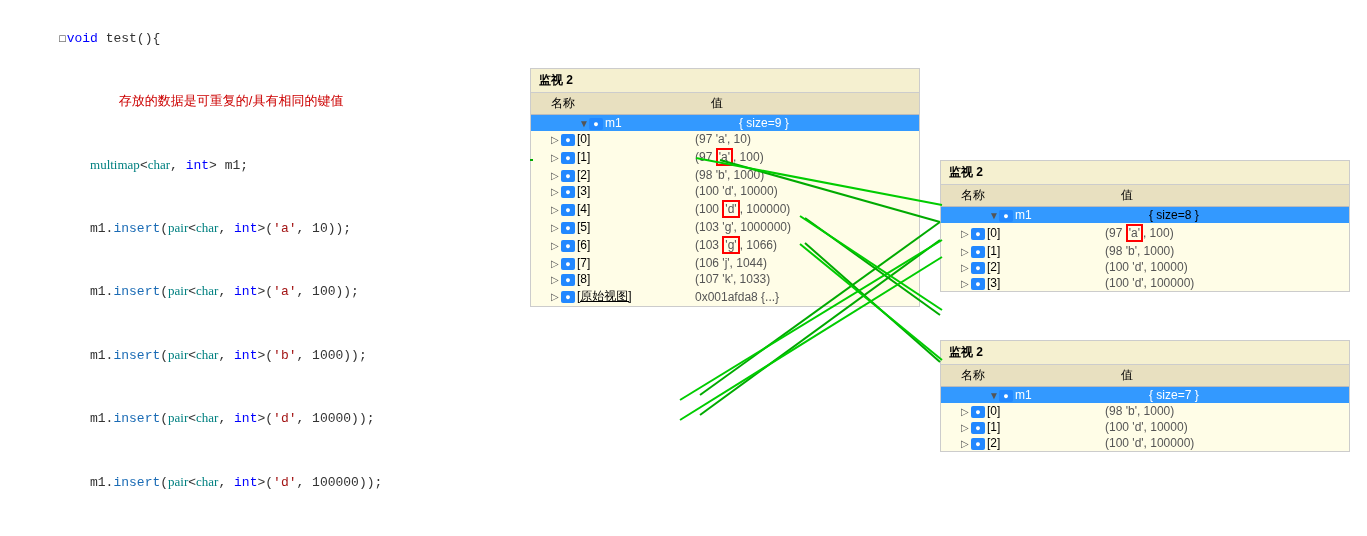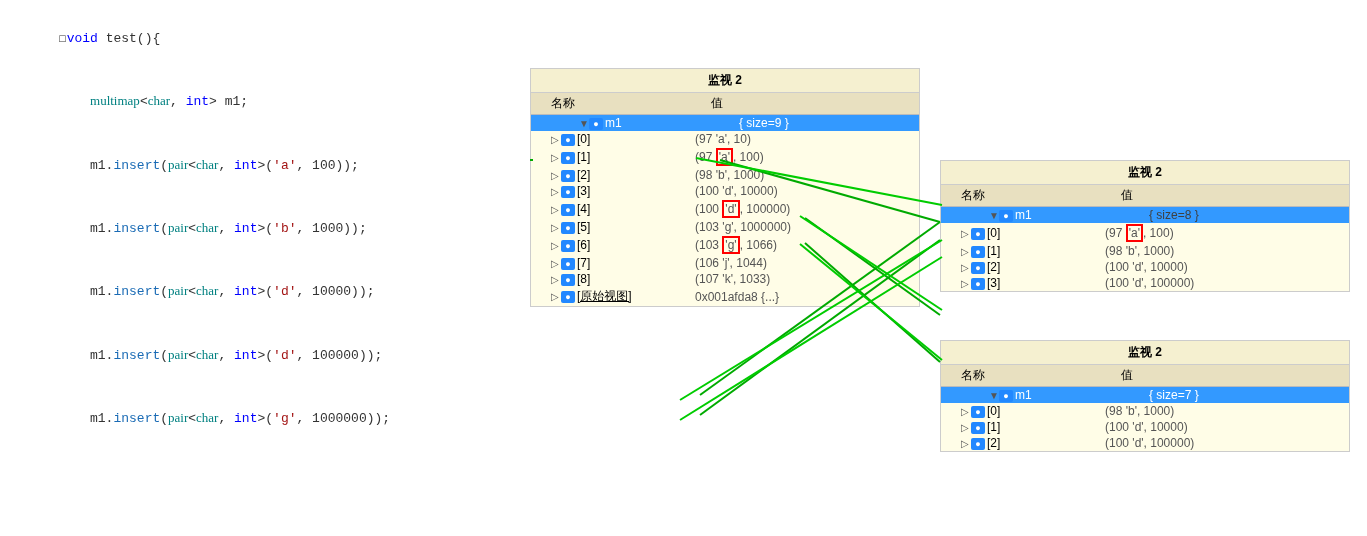--- a/index.html
+++ b/index.html
@@ -44,21 +44,20 @@
       border: 1px solid #ccc;
       font-family: Arial, sans-serif;
       font-size: 12px;
     }
     .watch-title {
       background: #f5f0d0;
       padding: 3px 8px;
       font-weight: bold;
       border-bottom: 1px solid #ccc;
       font-size: 12px;
-      text-align: center;
     }
     .watch-table {
       width: 100%;
       border-collapse: collapse;
     }
     .watch-table th {
       background: #e8e0c0;
       padding: 2px 20px;
       text-align: left;
       border-bottom: 1px solid #bbb;
@@ -116,22 +115,28 @@
   </style>
 </head>
 <body>
 
 <div class="main-container">
 
   <div class="code-panel">
     <div class="code-line">
       <span style="color:#333;">☐</span><span class="kw-blue">void</span><span class="plain"> test(){</span>
     </div>
+    <div class="code-line" style="padding-left:60px;">
+      <span class="comment-red">存放的数据是可重复的/具有相同的键值</span>
+    </div>
     <div class="code-line">
       <span class="plain">    </span><span class="type-teal">multimap</span><span class="plain">&lt;</span><span class="type-teal">char</span><span class="plain">, </span><span class="kw-blue">int</span><span class="plain">&gt; m1;</span>
+    </div>
+    <div class="code-line">
+      <span class="plain">    m1.</span><span class="fn-blue">insert</span><span class="plain">(</span><span class="type-teal">pair</span><span class="plain">&lt;</span><span class="type-teal">char</span><span class="plain">, </span><span class="kw-blue">int</span><span class="plain">&gt;(</span><span class="str-brown">'a'</span><span class="plain">, 10));</span>
     </div>
     <div class="code-line">
       <span class="plain">    m1.</span><span class="fn-blue">insert</span><span class="plain">(</span><span class="type-teal">pair</span><span class="plain">&lt;</span><span class="type-teal">char</span><span class="plain">, </span><span class="kw-blue">int</span><span class="plain">&gt;(</span><span class="str-brown">'a'</span><span class="plain">, 100));</span>
     </div>
     <div class="code-line">
       <span class="plain">    m1.</span><span class="fn-blue">insert</span><span class="plain">(</span><span class="type-teal">pair</span><span class="plain">&lt;</span><span class="type-teal">char</span><span class="plain">, </span><span class="kw-blue">int</span><span class="plain">&gt;(</span><span class="str-brown">'b'</span><span class="plain">, 1000));</span>
     </div>
     <div class="code-line">
       <span class="plain">    m1.</span><span class="fn-blue">insert</span><span class="plain">(</span><span class="type-teal">pair</span><span class="plain">&lt;</span><span class="type-teal">char</span><span class="plain">, </span><span class="kw-blue">int</span><span class="plain">&gt;(</span><span class="str-brown">'d'</span><span class="plain">, 10000));</span>
     </div>
@@ -208,21 +213,21 @@
     <table class="watch-table">
       <thead>
         <tr>
           <th style="width:160px;">名称</th>
           <th>值</th>
         </tr>
       </thead>
       <tbody>
         <tr class="watch-row-selected">
           <td><span class="expand-icon">▼</span><span class="obj-icon">●</span><span style="color:#fff;">m1</span></td>
-          <td style="color:#404040;margin-top:35px;">{ size=8 }</td>
+          <td style="color:#000000;margin-top:35px;">{ size=8 }</td>
         </tr>
         <tr>
           <td style="padding-left:20px;"><span class="expand-icon">▷</span><span class="obj-icon">●</span>[0]</td>
           <td class="item-value">(97 <span class="highlight-box">'a'</span>, 100)</td>
         </tr>
         <tr>
           <td style="padding-left:20px;"><span class="expand-icon">▷</span><span class="obj-icon">●</span>[1]</td>
           <td class="item-value">(98 'b', 1000)</td>
         </tr>
         <tr>

